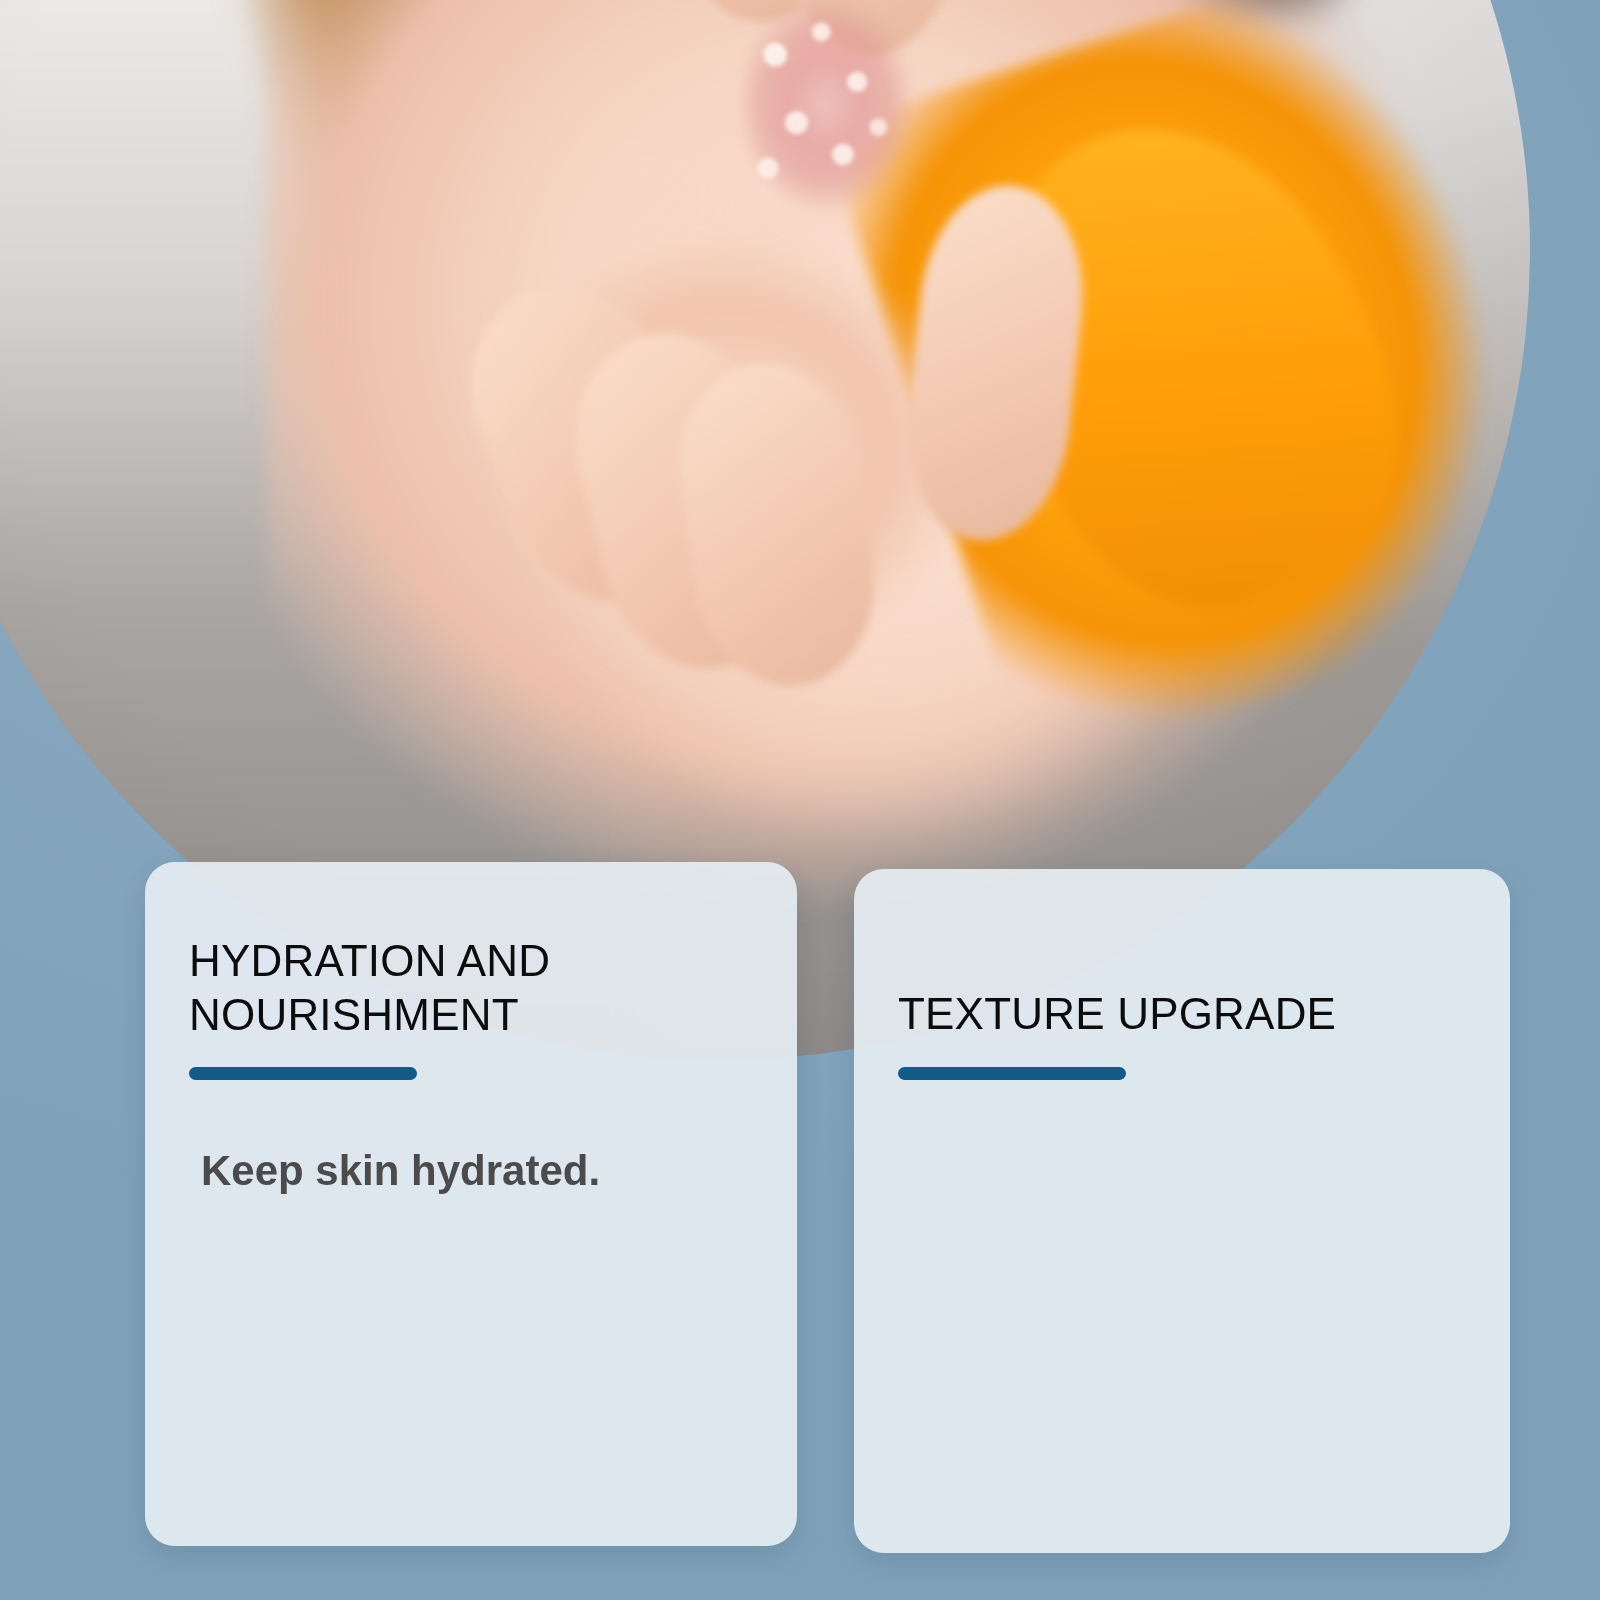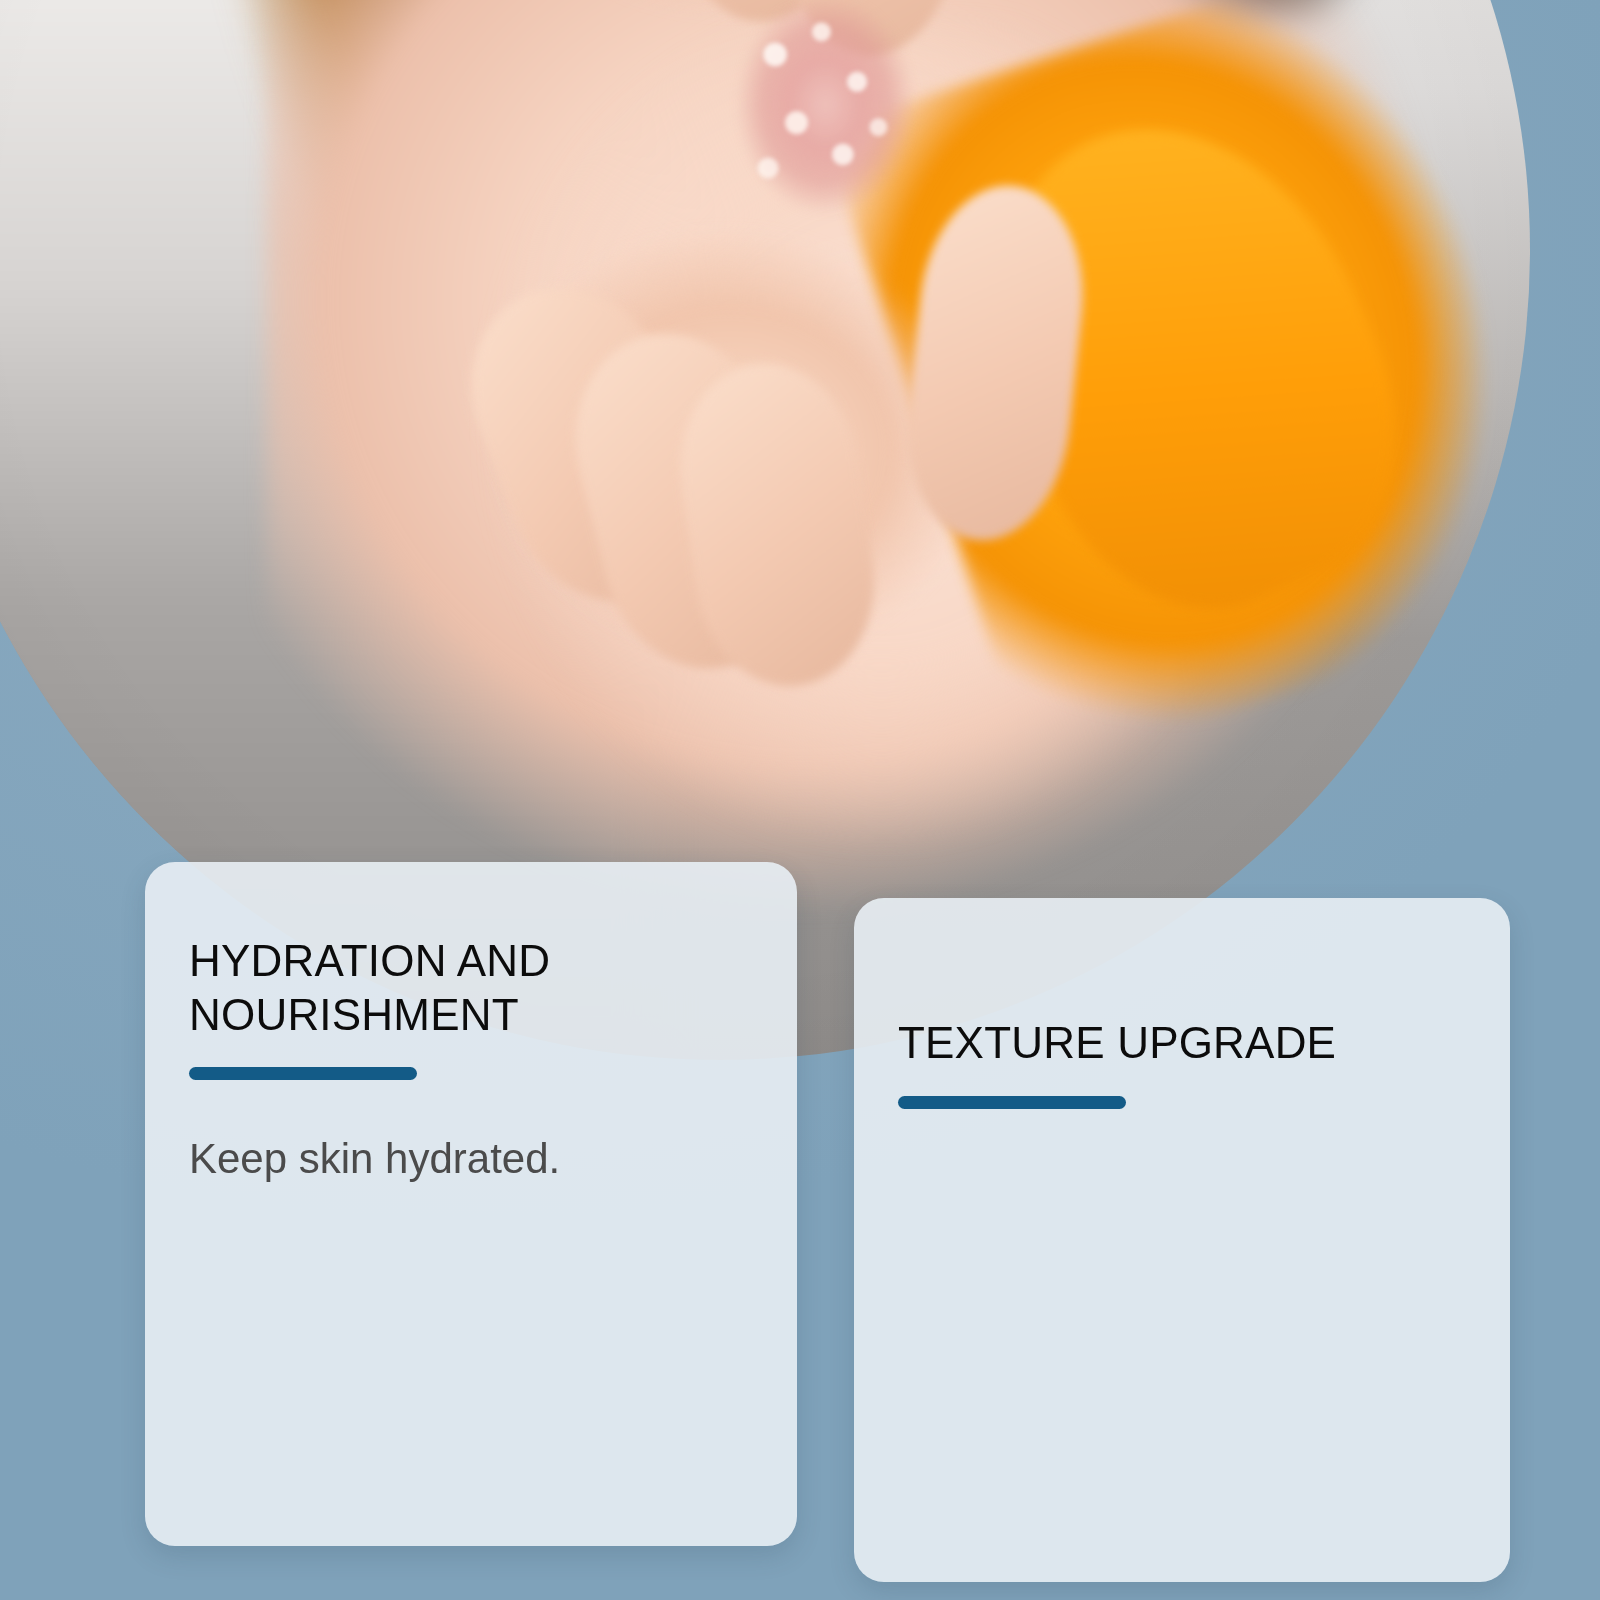--- a/index.html
+++ b/index.html
@@ -179,21 +179,21 @@
   
   .card {
     position: absolute;
     background: rgba(232,238,244, 0.90);
     border-radius: 30px;
     box-shadow: 0 10px 26px rgba(40,60,80,0.16);
     box-sizing: border-box;
     padding: 72px 44px 40px 44px;
   }
   .card-left  { left: 145px;  top: 862px; width: 652px; height: 684px; }
-  .card-right { left: 854px;  top: 898px; width: 656px; height: 684px; }
+  .card-right { left: 854px;  top: 869px; width: 656px; height: 684px; }
 
   .card-title {
     margin: 0;
     font-size: 44px;
     font-weight: 400;
     line-height: 1.22;
     letter-spacing: 0.2px;
     color: #0c0c0c;
     text-transform: uppercase;
     font-family: "Liberation Sans", sans-serif;
@@ -201,24 +201,24 @@
   .card-right .card-title { padding-top: 46px; }
 
   .accent-bar {
     width: 228px;
     height: 13px;
     border-radius: 7px;
     background: #135b87;
     margin-top: 26px;
   }
   .card-body {
-    margin: 0;
+    margin: 12px;
     padding-top: 52px;
     font-size: 42px;
-    font-weight: 400;
+    font-weight: 700;
     line-height: 1.3;
     color: #4b4b4b;
     font-family: "Liberation Sans", sans-serif;
   }
 </style>
 </head>
 <body>
 
 <div id="canvas">
 

